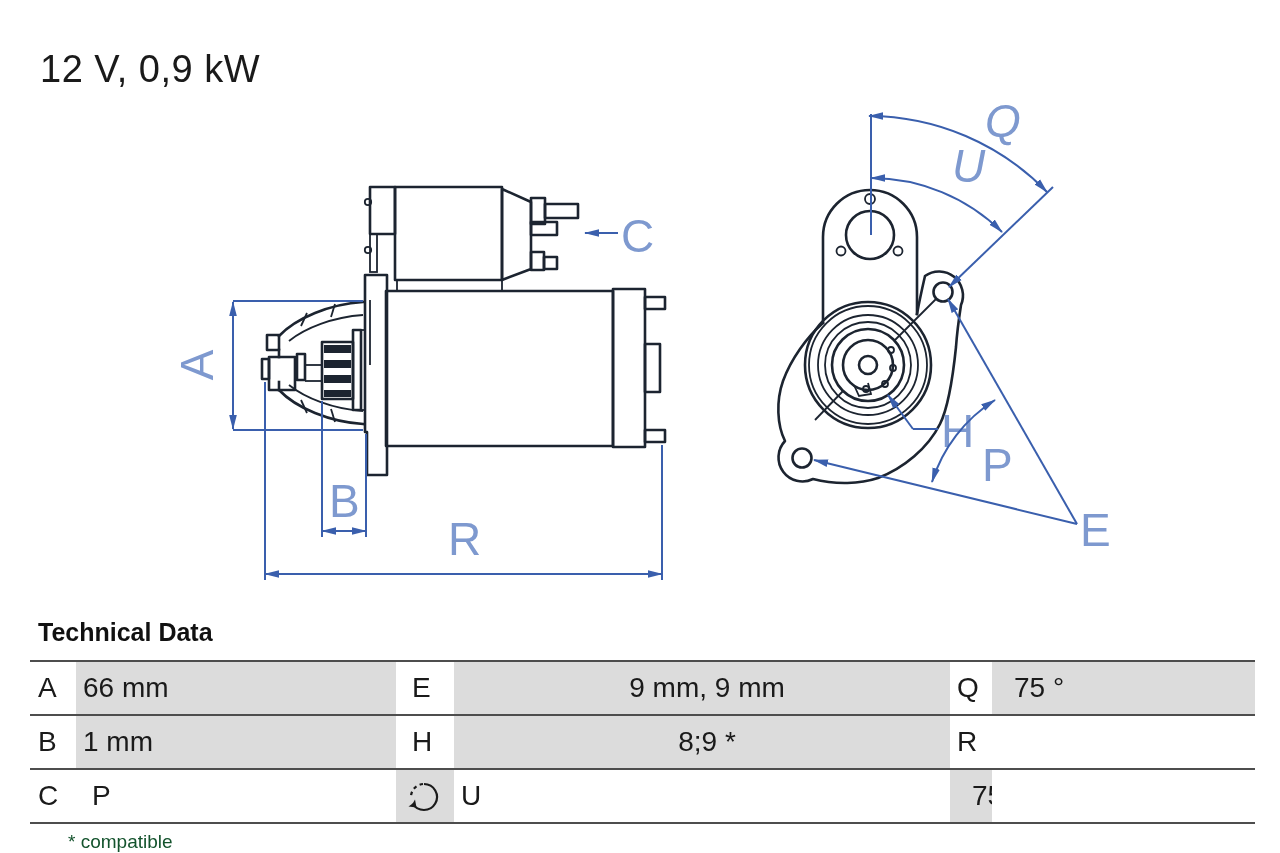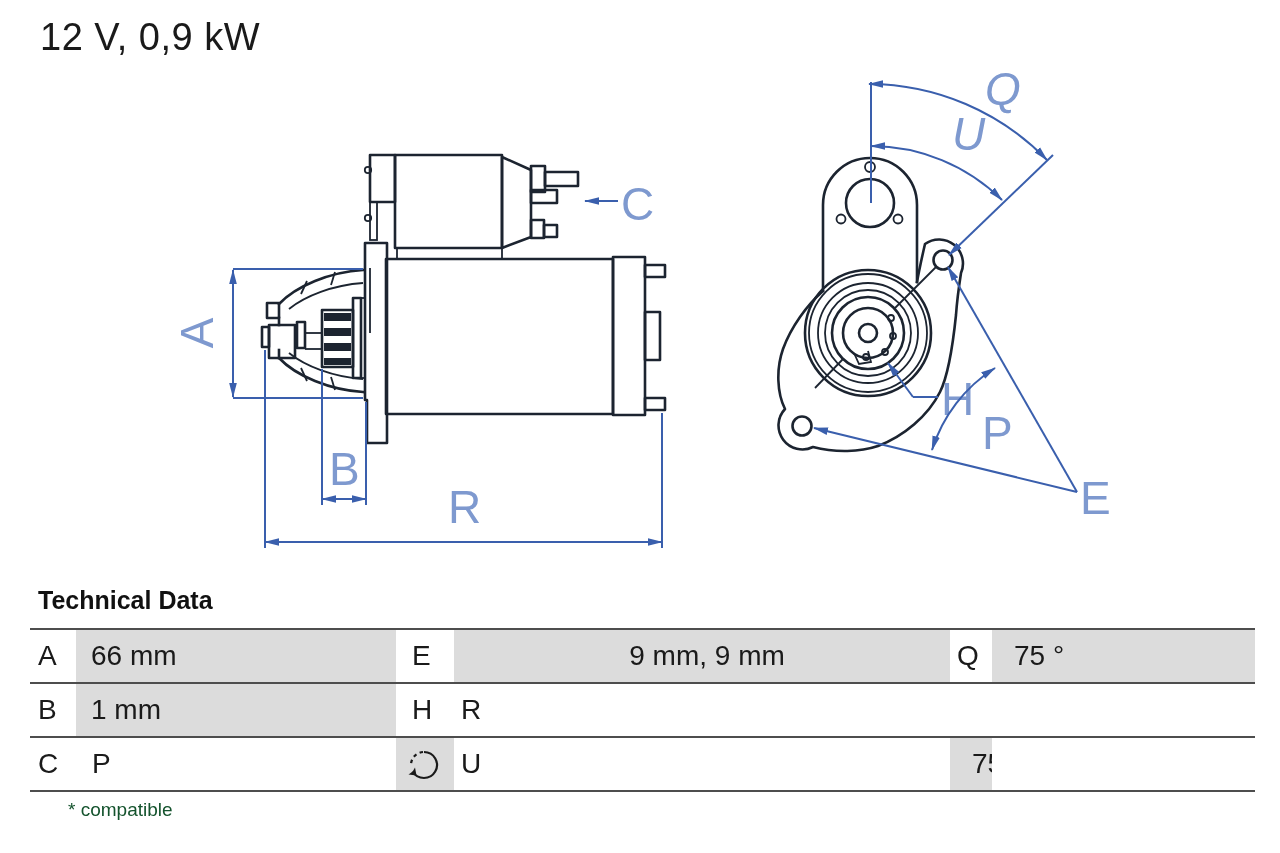--- a/index.html
+++ b/index.html
@@ -1,18 +1,18 @@
 <!DOCTYPE html>
 <html><head>
 <meta charset="utf-8">
 <style>
   * { margin:0; padding:0; box-sizing:border-box; }
   html,body { width:1280px; height:853px; background:#ffffff; overflow:hidden;
               font-family:"Liberation Sans", sans-serif; }
-  #stage { position:relative; width:1280px; height:665px; background:#fff; }
+  #stage { position:relative; width:1280px; height:665px; background:#fff;margin-top:32px; }
 
   .page-title { position:absolute; left:40px; top:16px; font-size:38px;
                 font-weight:500; color:#1a1a1a; letter-spacing:0.5px; }
 
   #drawing { position:absolute; left:0; top:0; }
 
   .outline   { stroke:#1c2430; fill:none; stroke-width:2.6; stroke-linejoin:round; stroke-linecap:square; }
   .outline-thin { stroke:#1c2430; fill:none; stroke-width:1.8; }
   .dark-fill { fill:#1c2430; stroke:none; }
   .dim       { stroke:#3a5fad; fill:none; stroke-width:2; }
@@ -25,21 +25,21 @@
   .tech-table { position:absolute; left:30px; top:628px; width:1225px;
                 border-top:2px solid #4d4d4d; }
   .tt-row { display:grid; grid-template-columns:46px 320px 58px 496px 42px 263px;
             height:54px; border-bottom:2px solid #4d4d4d; }
   .tt-key, .tt-val { font-size:28px; color:#1a1a1a; line-height:52px; white-space:nowrap; overflow:hidden; }
   .tt-key { background:#fff; }
   .tt-val { background:#dcdcdc; }
   .k1 { padding-left:8px; }
   .k2 { padding-left:16px; }
   .k3 { padding-left:7px; }
-  .v1 { padding-left:15px; }
+  .v1 { padding-left:7px; }
   .v2 { padding-left:10px;text-align:center; }
   .v3 { padding-left:22px; }
   .icon-cell { display:flex; align-items:center; }
 
   .footnote { position:absolute; left:68px; top:799px; font-size:19px; color:#14532d; }
 </style>
 </head>
 <body>
 
 <div id="stage">
@@ -221,20 +221,21 @@
       <div class="tt-val v1">66 mm</div>
       <div class="tt-key k2">E</div>
       <div class="tt-val v2">9 mm, 9 mm</div>
       <div class="tt-key k3">Q</div>
       <div class="tt-val v3">75 °</div>
     </div>
     <div class="tt-row">
       <div class="tt-key k1">B</div>
       <div class="tt-val v1">1 mm</div>
       <div class="tt-key k2">H</div>
+      <div class="tt-val v2">8;9 *</div>
       <div class="tt-key k3">R</div>
     </div>
     <div class="tt-row">
       <div class="tt-key k1">C</div>
       <div class="tt-key k2">P</div>
       <div class="tt-val v2 icon-cell">
         <svg width="36" height="36" viewBox="0 0 36 36">
           <path d="M18,6 A13,13 0 1 1 6.7,25.5" fill="none" stroke="#1a1a1a" stroke-width="2.2"></path>
           <path d="M17,6 A13,13 0 0 0 5,19" fill="none" stroke="#1a1a1a" stroke-width="2.2" stroke-dasharray="3.5,3.5"></path>
           <path d="M6.7,25.5 L2.5,28.5 L10.5,29.5 L9,21.5 Z" fill="#1a1a1a" stroke="none"></path>

